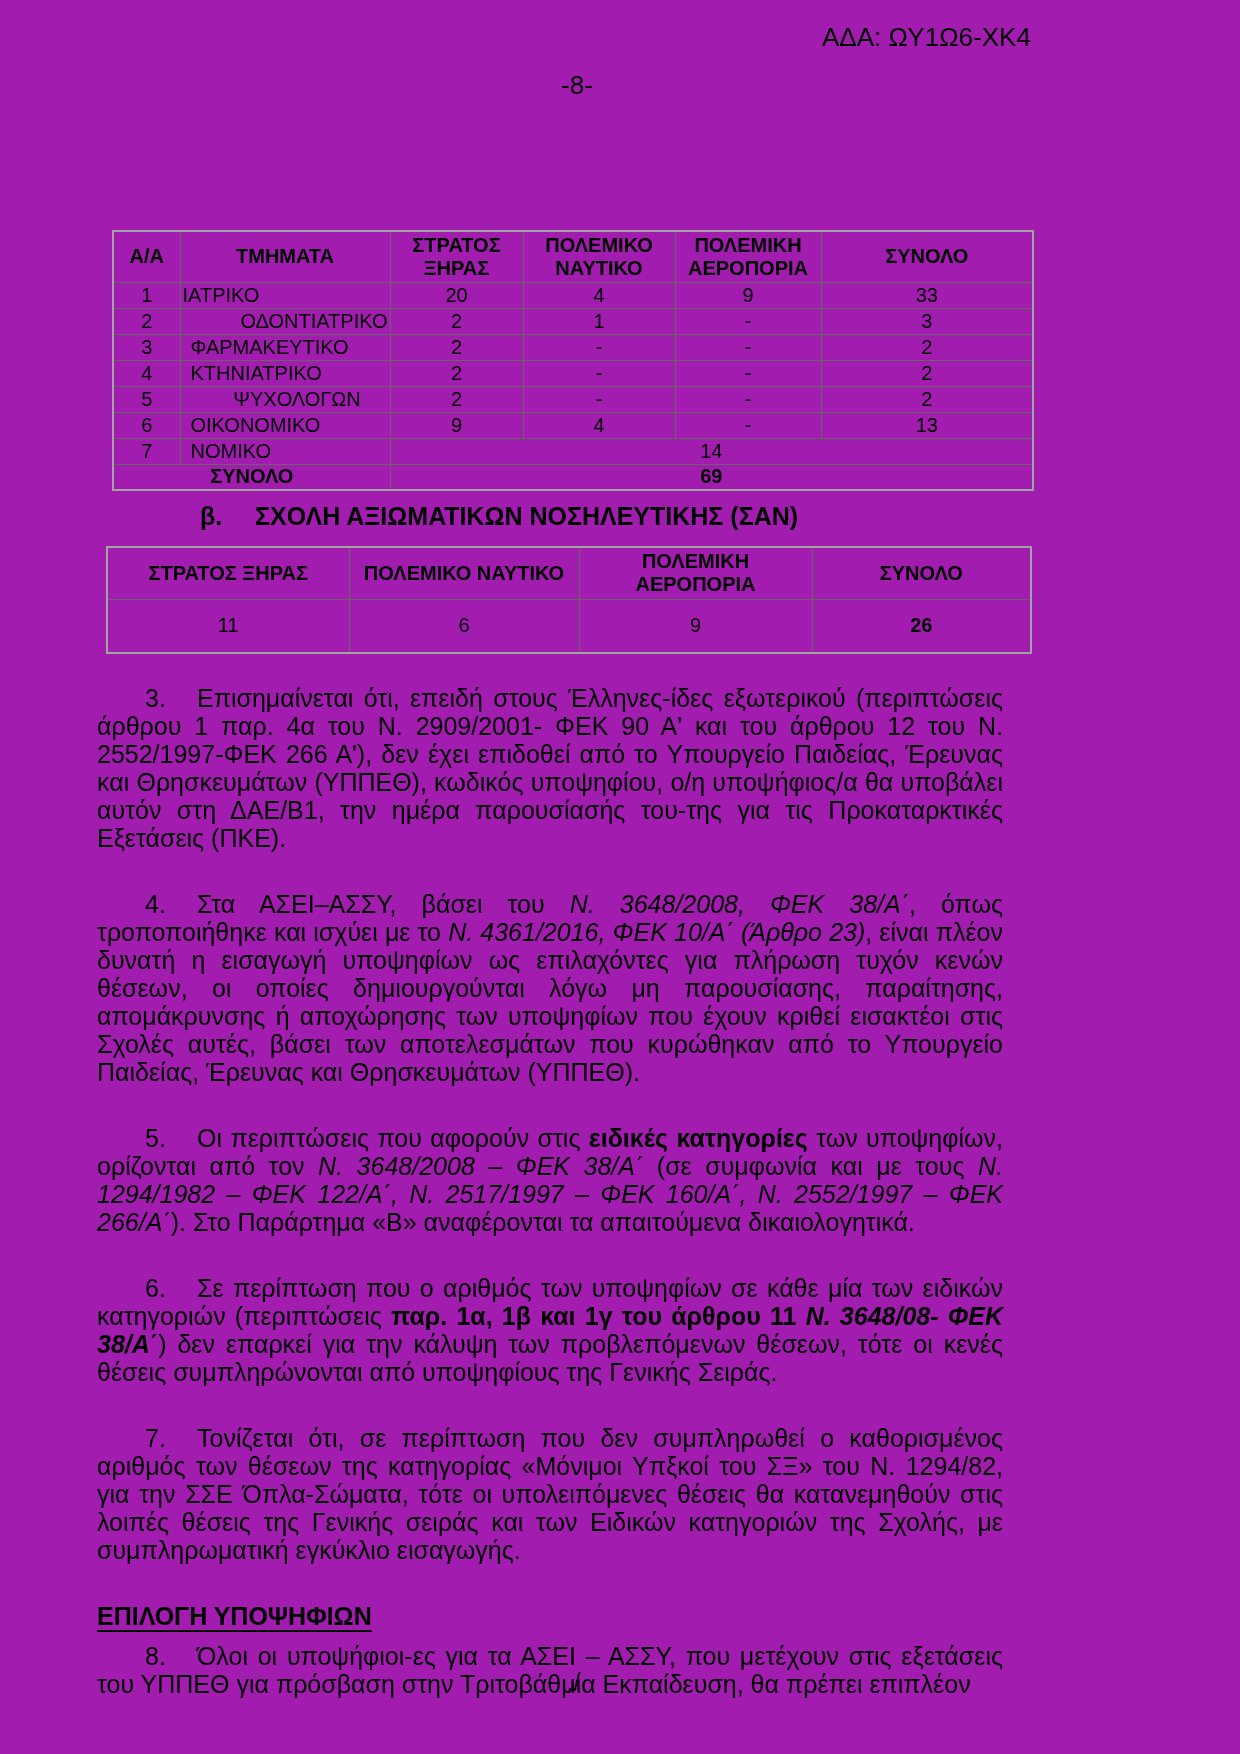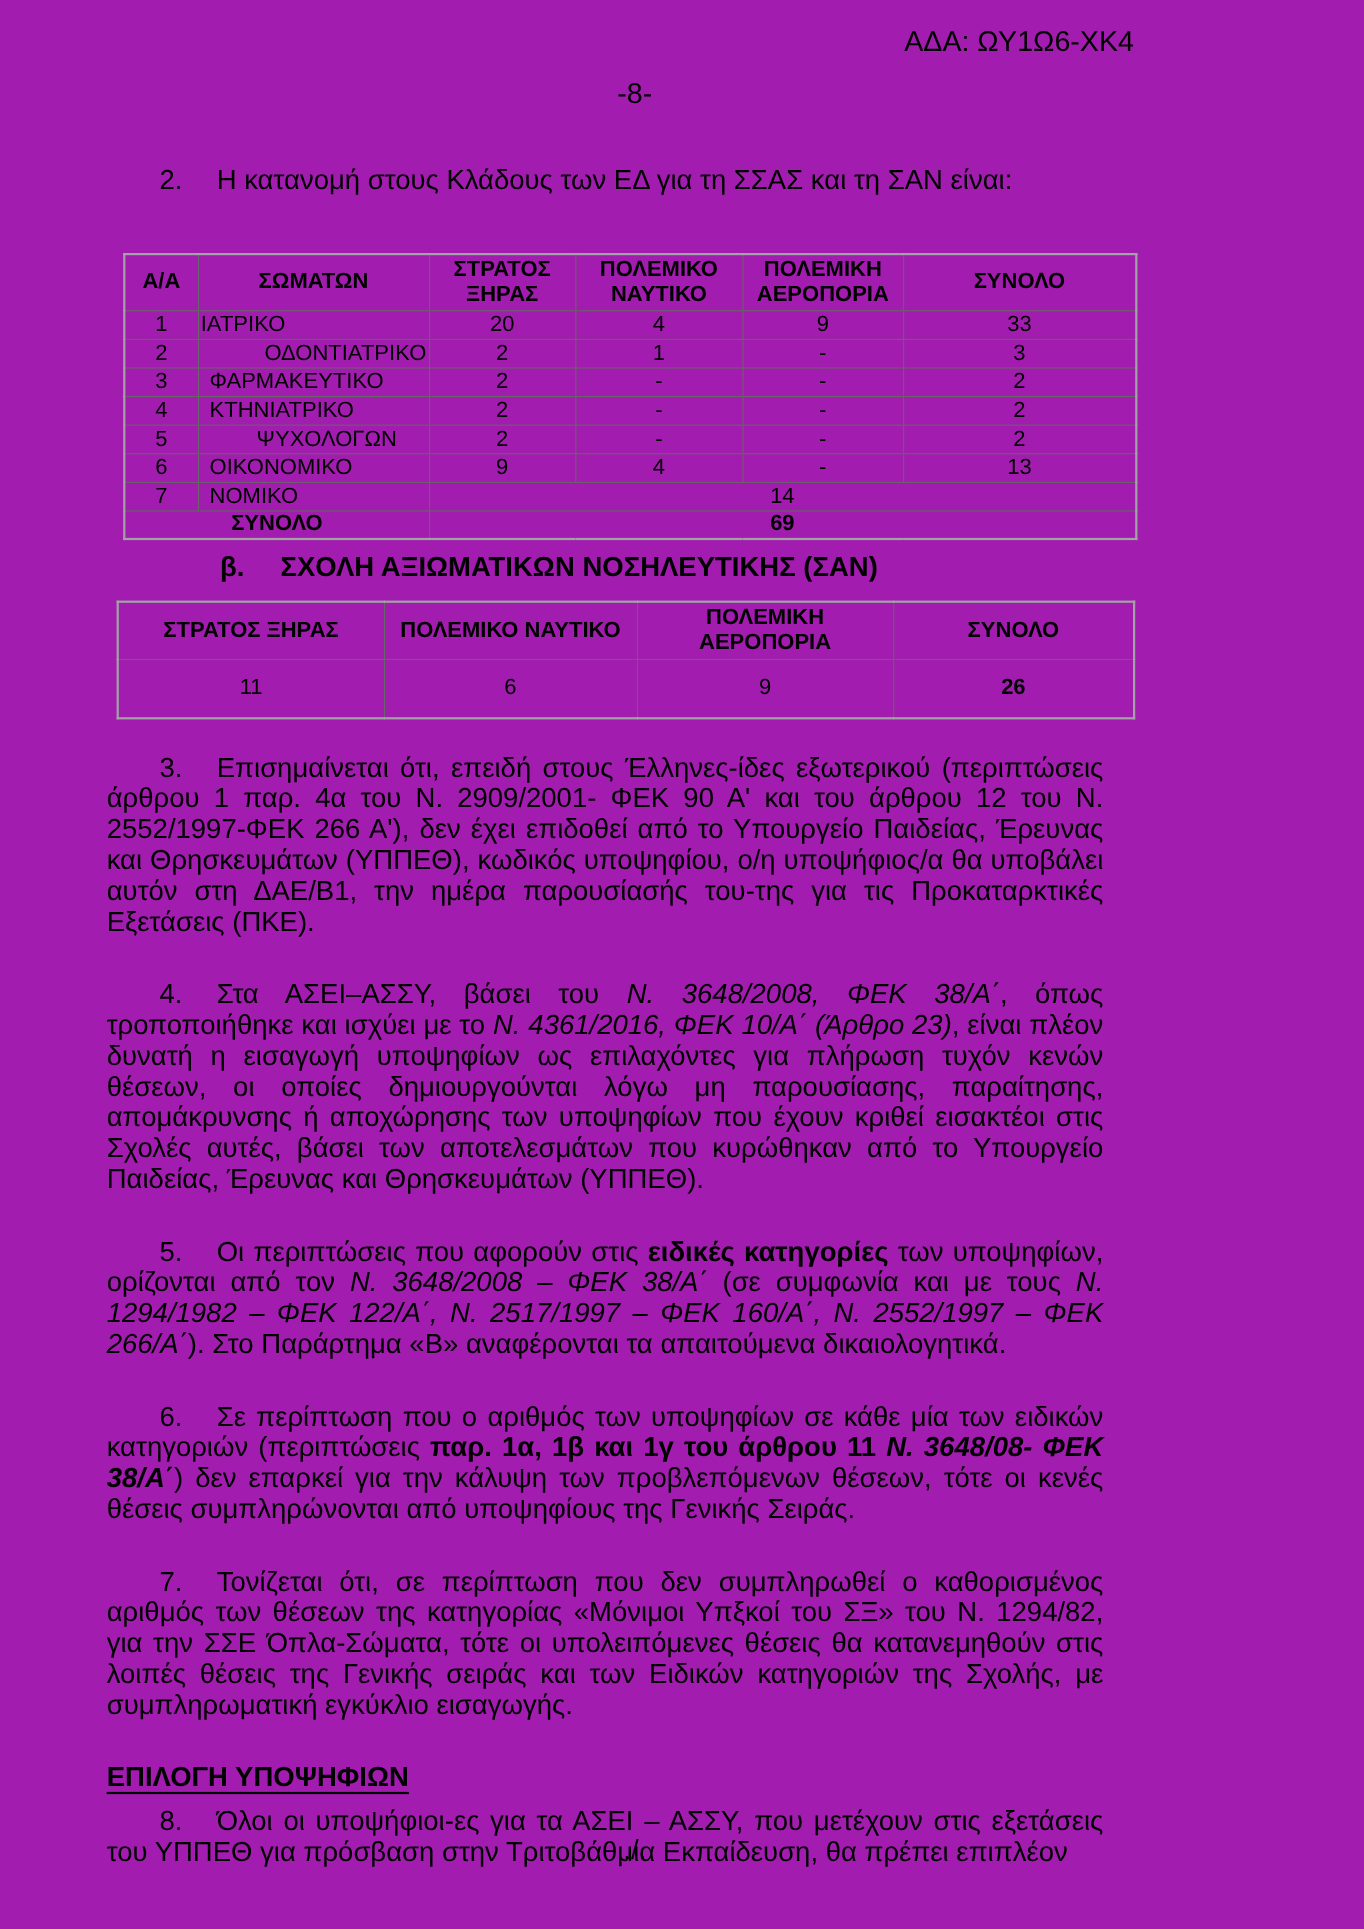--- a/index.html
+++ b/index.html
@@ -43,39 +43,36 @@
 </style>
 </head>
 <body>
 
 <div class="page">
 
   <div class="ada">ΑΔΑ: ΩΥ1Ω6-ΧΚ4</div>
 
   <div class="pagenum">-8-</div>
 
-  <div class="intro para">
-    <span class="pnum">2.</span><span><span>Η κατανομή στους Κλάδους των ΕΔ για τη ΣΣΑΣ και τη ΣΑΝ είναι:</span></span>
-  </div>
 
 
   <div class="tablewrap tw1">
       <table>
         <colgroup>
           <col style="width: 67px;">
           <col style="width: 210px;">
           <col style="width: 133px;">
           <col style="width: 152px;">
           <col style="width: 146px;">
           <col style="width: 212px;">
         </colgroup>
         <thead>
           <tr>
             <th>Α/Α</th>
-            <th>ΣΩΜΑΤΩΝ</th>
+            <th>ΤΜΗΜΑΤΑ</th>
             <th>ΣΤΡΑΤΟΣ ΞΗΡΑΣ</th>
             <th>ΠΟΛΕΜΙΚΟ ΝΑΥΤΙΚΟ</th>
             <th>ΠΟΛΕΜΙΚΗ ΑΕΡΟΠΟΡΙΑ</th>
             <th>ΣΥΝΟΛΟ</th>
           </tr>
         </thead>
         <tbody>
           <tr>
             <td>1</td>
             <td style="text-align: left; ">ΙΑΤΡΙΚΟ</td>

